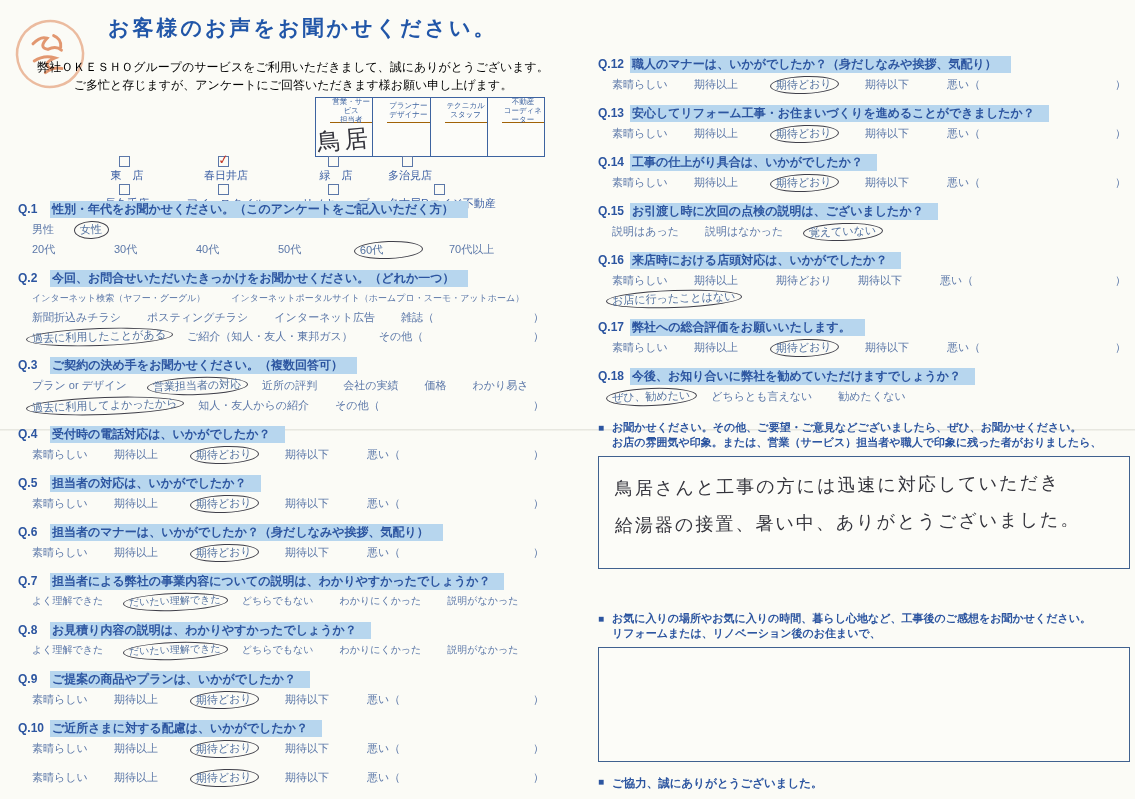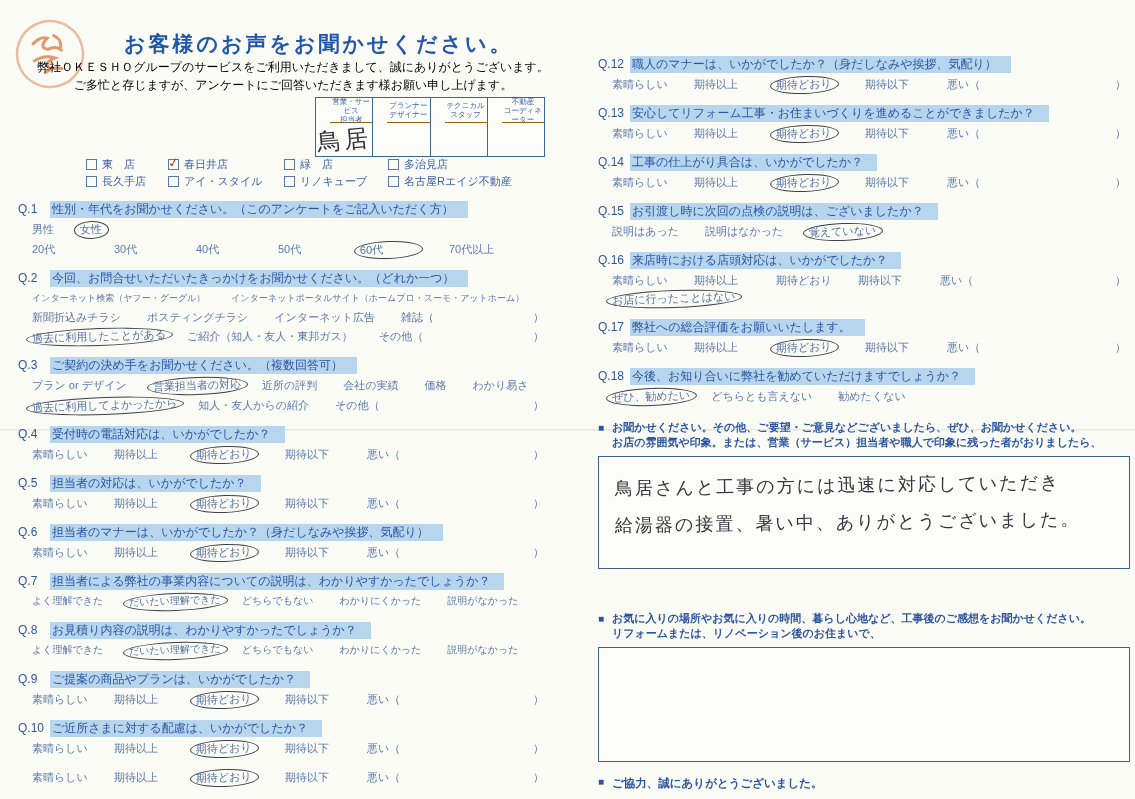--- a/index.html
+++ b/index.html
@@ -2,48 +2,48 @@
 <html><head>
 <meta charset="utf-8">
 <style>
   html,body{margin:0;padding:0;background:#e8e8e4;}
   .page{position:relative;width:1135px;height:799px;background:#fbfbf6;overflow:hidden;
         font-family:"Liberation Sans","DejaVu Sans",sans-serif;color:#2c55a0;}
   .fold-line{position:absolute;left:0;top:429px;width:100%;height:2px;
         background:linear-gradient(180deg,#e0e0d8,#f4f4ee);opacity:.9;}
   
   .stamp{position:absolute;left:8px;top:12px;}
-  .title{position:absolute;left:108px;top:14px;margin:16px;font-size:21px;font-weight:bold;
+  .title{position:absolute;left:108px;top:14px;margin:0;font-size:21px;font-weight:bold;
         letter-spacing:3px;color:#2156a8;}
   .intro{position:absolute;left:28px;top:58px;width:530px;text-align:center;
         font-size:12px;color:#000000;line-height:18px;}
   
   .staff-table{position:absolute;left:315px;top:97px;width:228px;display:flex;
         border:1.5px solid #3d63a0;background:rgba(255,255,255,.35);}
   .st-col{flex:1;border-left:1px solid #3d63a0;min-width:0;}
   .st-col:first-child{border-left:none;}
   .st-h{height:24px;border-bottom:1px solid #a16207;display:flex;flex-direction:column;
         justify-content:center;text-align:center;font-size:7.5px;line-height:9px;color:#3d63a0;margin-left:14px;}
   .st-v{height:33px;display:flex;align-items:center;justify-content:center;
         font-size:24px;letter-spacing:3px;transform:rotate(-5deg);}
   
   .stores{position:absolute;left:86px;top:156px;font-size:11px;color:#3c5fa3;}
   .store-row{display:flex;line-height:17px;white-space:nowrap;}
-  .store-item{display:inline-flex;align-items:center;}
+  .store-item{display:inline-flex;align-items:center;flex-direction:column;}
   .store-item.w0{width:82px}.store-item.w1{width:116px}.store-item.w2{width:104px}
   .chk{display:inline-block;width:9px;height:9px;border:1px solid #5b77a8;margin-right:5px;
         position:relative;flex:none;}
   .chk.checked::after{content:"✓";position:absolute;left:-1px;top:-6px;color:#c43a28;
         font-size:13px;font-weight:bold;transform:rotate(-8deg);}
   
   .col{position:absolute;font-size:11px;}
   .col-left{left:18px;top:202px;width:530px;}
   .col-right{left:598px;top:57px;width:532px;}
   .q{margin-bottom:14px;}
-  .q-h{font-size:12px;font-weight:normal;color:#2c55a0;line-height:15px;white-space:nowrap;}
+  .q-h{font-size:12px;font-weight:bold;color:#2c55a0;line-height:15px;white-space:nowrap;}
   .qnum{display:inline-block;width:32px;}
   .qtext{background:#b7d6ee;padding:1px 14px 2px 2px;}
   .opt-row{display:flex;margin-top:5px;line-height:14px;font-size:11px;color:#5b77a8;
         white-space:nowrap;padding-left:14px;align-items:baseline;}
   .opt{margin-right:26px;}
   .opt-row.t10{font-size:10px;}
   .opt-row.t9{font-size:9px;}
   .opt-row.grid .opt:not(.push){min-width:56px;margin-right:26px;}
   .push{margin-left:auto;margin-right:4px;}
   .circled{border:1.4px solid #3f3f49;border-radius:50%;padding:0 6px 2px 5px;

